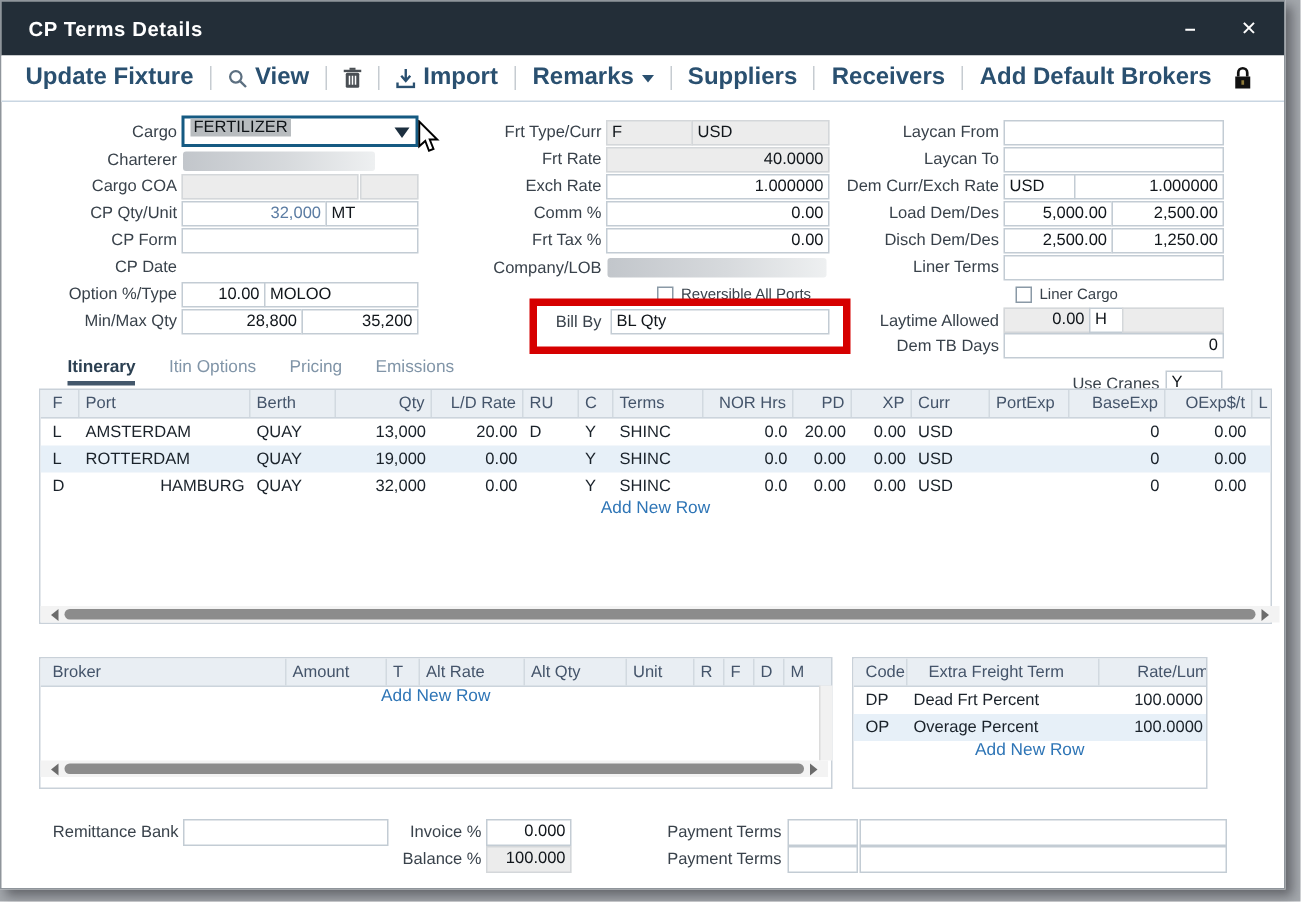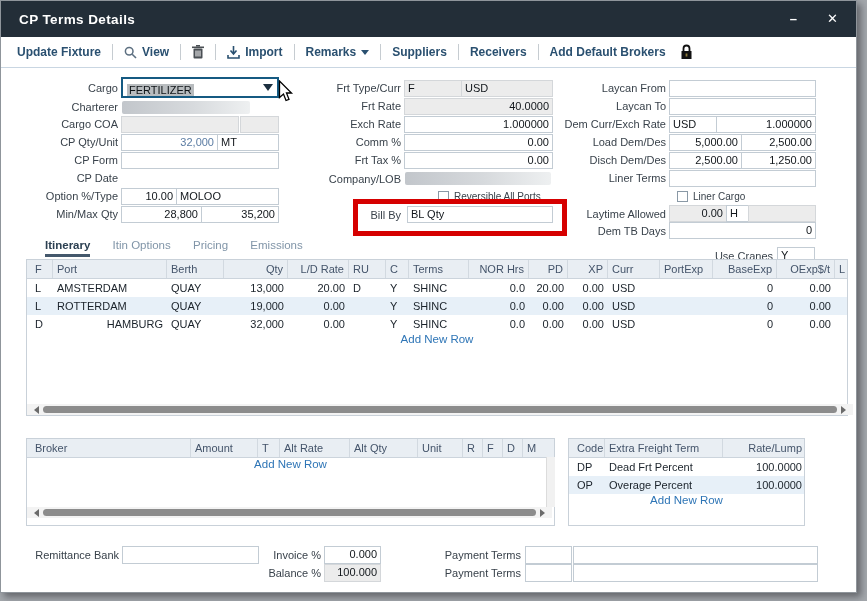--- a/index.html
+++ b/index.html
@@ -10,35 +10,35 @@
   .abs { position:absolute; }
 
   
   .titlebar { position:absolute; left:0; top:0; right:0; height:36px; background:#232e38; display:flex; align-items:center; padding:0 18px; }
   .title { color:#fff; font-size:13.5px; font-weight:bold; letter-spacing:.4px; }
   .winbtns { margin-left:auto; display:flex; gap:30px; }
   .winbtn { color:#fff; font-size:13px; font-weight:bold; cursor:pointer; line-height:36px; }
 
   
   .toolbar { position:absolute; left:0; top:36px; right:0; height:30px; background:#fff; border-bottom:1px solid #c9d6e2;
-             display:flex; align-items:center; padding:0 16px; font-size:12px; font-weight:bold; color:#2a5070; }
+             display:flex; align-items:center; padding:0 16px; font-size:16px; font-weight:bold; color:#2a5070; }
   .titem { display:flex; align-items:center; gap:5px; cursor:pointer; white-space:nowrap; }
   .tsep { width:1px; height:16px; background:#c6ccd1; margin:0 11px; }
   .caret-down { width:0; height:0; border:4px solid transparent; border-top:5px solid #2a5070; margin-top:4px; }
 
   
   .lab { position:absolute; font-size:11px; color:#39424b; text-align:right; height:17px; line-height:17px; white-space:nowrap; }
   .fld { position:absolute; height:17px; box-sizing:border-box; border:1px solid #c3ccd4; background:#fff; font-size:11px;
          line-height:15px; padding:0 3px; color:#11161b; white-space:nowrap; overflow:hidden; }
   .fld.ro { background:#ececec; border-color:#d4d7da; }
   .fld.r { text-align:right; }
   .blue { color:#5b7ca3; }
   .redact { position:absolute; height:13px; border-radius:2px;
             background:linear-gradient(90deg,#c2c6cb 0%,#d7dadd 55%,#eef0f1 100%); }
-  .dd { position:absolute; box-sizing:border-box; border:2px solid #155a82; background:#fff; display:flex; align-items:flex-end; padding:0 4px; }
+  .dd { position:absolute; box-sizing:border-box; border:2px solid #155a82; background:#fff; display:flex; align-items:flex-start; padding:0 4px; }
   .dd .sel { background:#b8bcbf; font-size:11px; color:#0e1317; padding:0 2px; }
   .dd .dcaret { margin-left:auto; width:0; height:0; border:5px solid transparent; border-top:7px solid #1c2f3f; margin-top:6px; }
   .cb { position:absolute; width:11px; height:11px; box-sizing:border-box; border:1px solid #8a99a6; background:#fff; }
   .cblab { position:absolute; font-size:10px; color:#39424b; height:14px; line-height:14px; }
 
   
   .red-annot { position:absolute; box-sizing:border-box; border:5px solid #d60000; z-index:9; pointer-events:none; }
 
   
   .tabs { position:absolute; font-size:11.5px; }
@@ -331,21 +331,21 @@
   <div class="link" style="left:25px;top:457px;width:529px;text-align:center">Add New Row</div>
   <div class="hscroll" style="left:26px;top:506px;width:519px;height:11px">
     <span class="arr arr-l"></span>
     <span class="hthumb"></span>
     <span class="arr arr-r"></span>
   </div>
 
   <div class="tbl" style="left:567px;top:437px;width:237px;height:88px">
       <div class="throw">
         <div class="tcell" style="width: 32px;">Code</div>
-        <div class="tcell" style="width: 118px;">Extra Freight Term</div>
+        <div class="tcell" style="width: 118px; margin-left: 10px;">Extra Freight Term</div>
         <div class="tcell r" style="width: 83px;">Rate/Lump</div>
       </div>
       <div class="trow">
         <div class="tcell" style="width: 32px;">DP</div>
         <div class="tcell" style="width: 118px;">Dead Frt Percent</div>
         <div class="tcell r" style="width: 83px;">100.0000</div>
       </div>
       <div class="trow alt">
         <div class="tcell" style="width: 32px;">OP</div>
         <div class="tcell" style="width: 118px;">Overage Percent</div>

